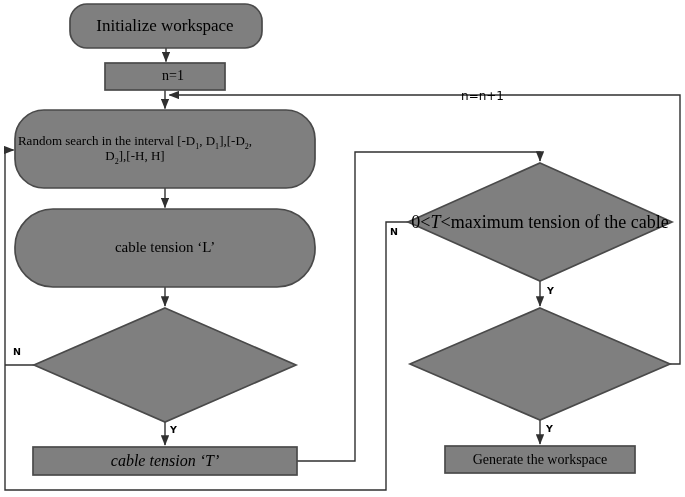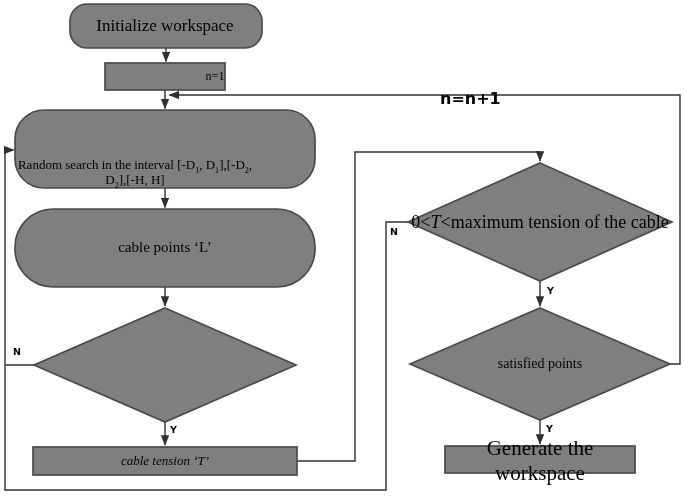--- a/index.html
+++ b/index.html
@@ -18,40 +18,40 @@
   }
   svg.layer{position:absolute;left:0;top:0;}
   svg .edge{fill:none;stroke:var(--line);stroke-width:1.4;}
   svg .shape{fill:var(--shape-fill);stroke:var(--shape-border);stroke-width:1.7;}
   svg .arrowhead{fill:var(--line);}
   .label{
     position:absolute;display:flex;align-items:center;justify-content:center;
     text-align:center;color:var(--text);line-height:1.15;
   }
   .lbl-init{left:69px;top:4px;width:192px;height:44px;font-size:17px;}
-  .lbl-n1{left:105px;top:63px;width:136px;height:27px;font-size:12px;padding-left:42px;}
+  .lbl-n1{left:105px;top:63px;width:136px;height:27px;font-size:14px;}
   .lbl-random{left:17px;top:110px;width:236px;height:78px;font-size:13px;
-    flex-direction:column;justify-content:flex-end;}
+    flex-direction:column;justify-content:center;}
   .lbl-cablelen{left:15px;top:209px;width:300px;height:78px;font-size:15px;}
   .lbl-ldia{left:45px;top:308px;width:240px;height:114px;font-size:14px;}
-  .lbl-tension{left:33px;top:447px;width:264px;height:28px;font-size:13px;font-style:italic;}
+  .lbl-tension{left:33px;top:447px;width:264px;height:28px;font-size:16px;font-style:italic;}
   .lbl-tdia{left:410px;top:163px;width:260px;height:118px;font-size:18px;}
   .lbl-sdia{left:410px;top:308px;width:260px;height:112px;font-size:14px;}
-  .lbl-gen{left:445px;top:446px;width:190px;height:29px;font-size:21px;}
+  .lbl-gen{left:445px;top:446px;width:190px;height:29px;font-size:14px;}
   sub{font-size:0.62em;line-height:0;}
   .edge-label{
     position:absolute;font-family:"DejaVu Sans","Liberation Sans",sans-serif;
     font-size:9.5px;font-weight:bold;color:var(--text);
   }
   .el-n1{left:13px;top:346px;}
   .el-y1{left:170px;top:424px;}
   .el-n2{left:390px;top:226px;}
   .el-y2{left:547px;top:285px;}
   .el-y3{left:546px;top:423px;}
-  .el-inc{left:440px;top:89px;width:64px;text-align:left;font-weight:bold;font-size:16px;}
+  .el-inc{left:440px;top:89px;width:64px;text-align:right;font-weight:normal;font-size:12px;}
 </style>
 </head>
 <body>
 
 <div class="canvas">
 
   <svg class="layer" width="685" height="497" viewBox="0 0 685 497">
     <defs>
       <marker id="arr" viewBox="0 0 10 8" refX="9.2" refY="4" markerWidth="10.5" markerHeight="8.5" markerUnits="userSpaceOnUse" orient="auto">
         <path class="arrowhead" d="M0,0 L10,4 L0,8 z"></path>
@@ -82,28 +82,27 @@
   </svg>
 
   <div class="label lbl-init">Initialize workspace</div>
   <div class="label lbl-n1">n=1</div>
 
   <div class="label lbl-random">
     <div><span>Random search in the interval [-D</span><sub>1</sub><span>, D</span><sub>1</sub><span>],[-D</span><sub>2</sub><span>,</span></div>
     <div><span>D</span><sub>2</sub><span>],[-H, H]</span></div>
   </div>
 
-  <div class="label lbl-cablelen">cable points ‘L’</div>
+  <div class="label lbl-cablelen">cable tension ‘L’</div>
   <div class="label lbl-tension">cable tension ‘T’</div>
 
   <div class="label lbl-tdia">
     <span><span>0&lt;</span><i>T</i><span>&lt;maximum tension of the cable</span></span>
   </div>
 
-  <div class="label lbl-sdia">satisfied points</div>
   <div class="label lbl-gen">Generate the workspace</div>
 
   <div class="edge-label el-n1">N</div>
   <div class="edge-label el-y1">Y</div>
   <div class="edge-label el-n2">N</div>
   <div class="edge-label el-y2">Y</div>
   <div class="edge-label el-y3">Y</div>
   <div class="edge-label el-inc">n=n+1</div>
 
 </div>

